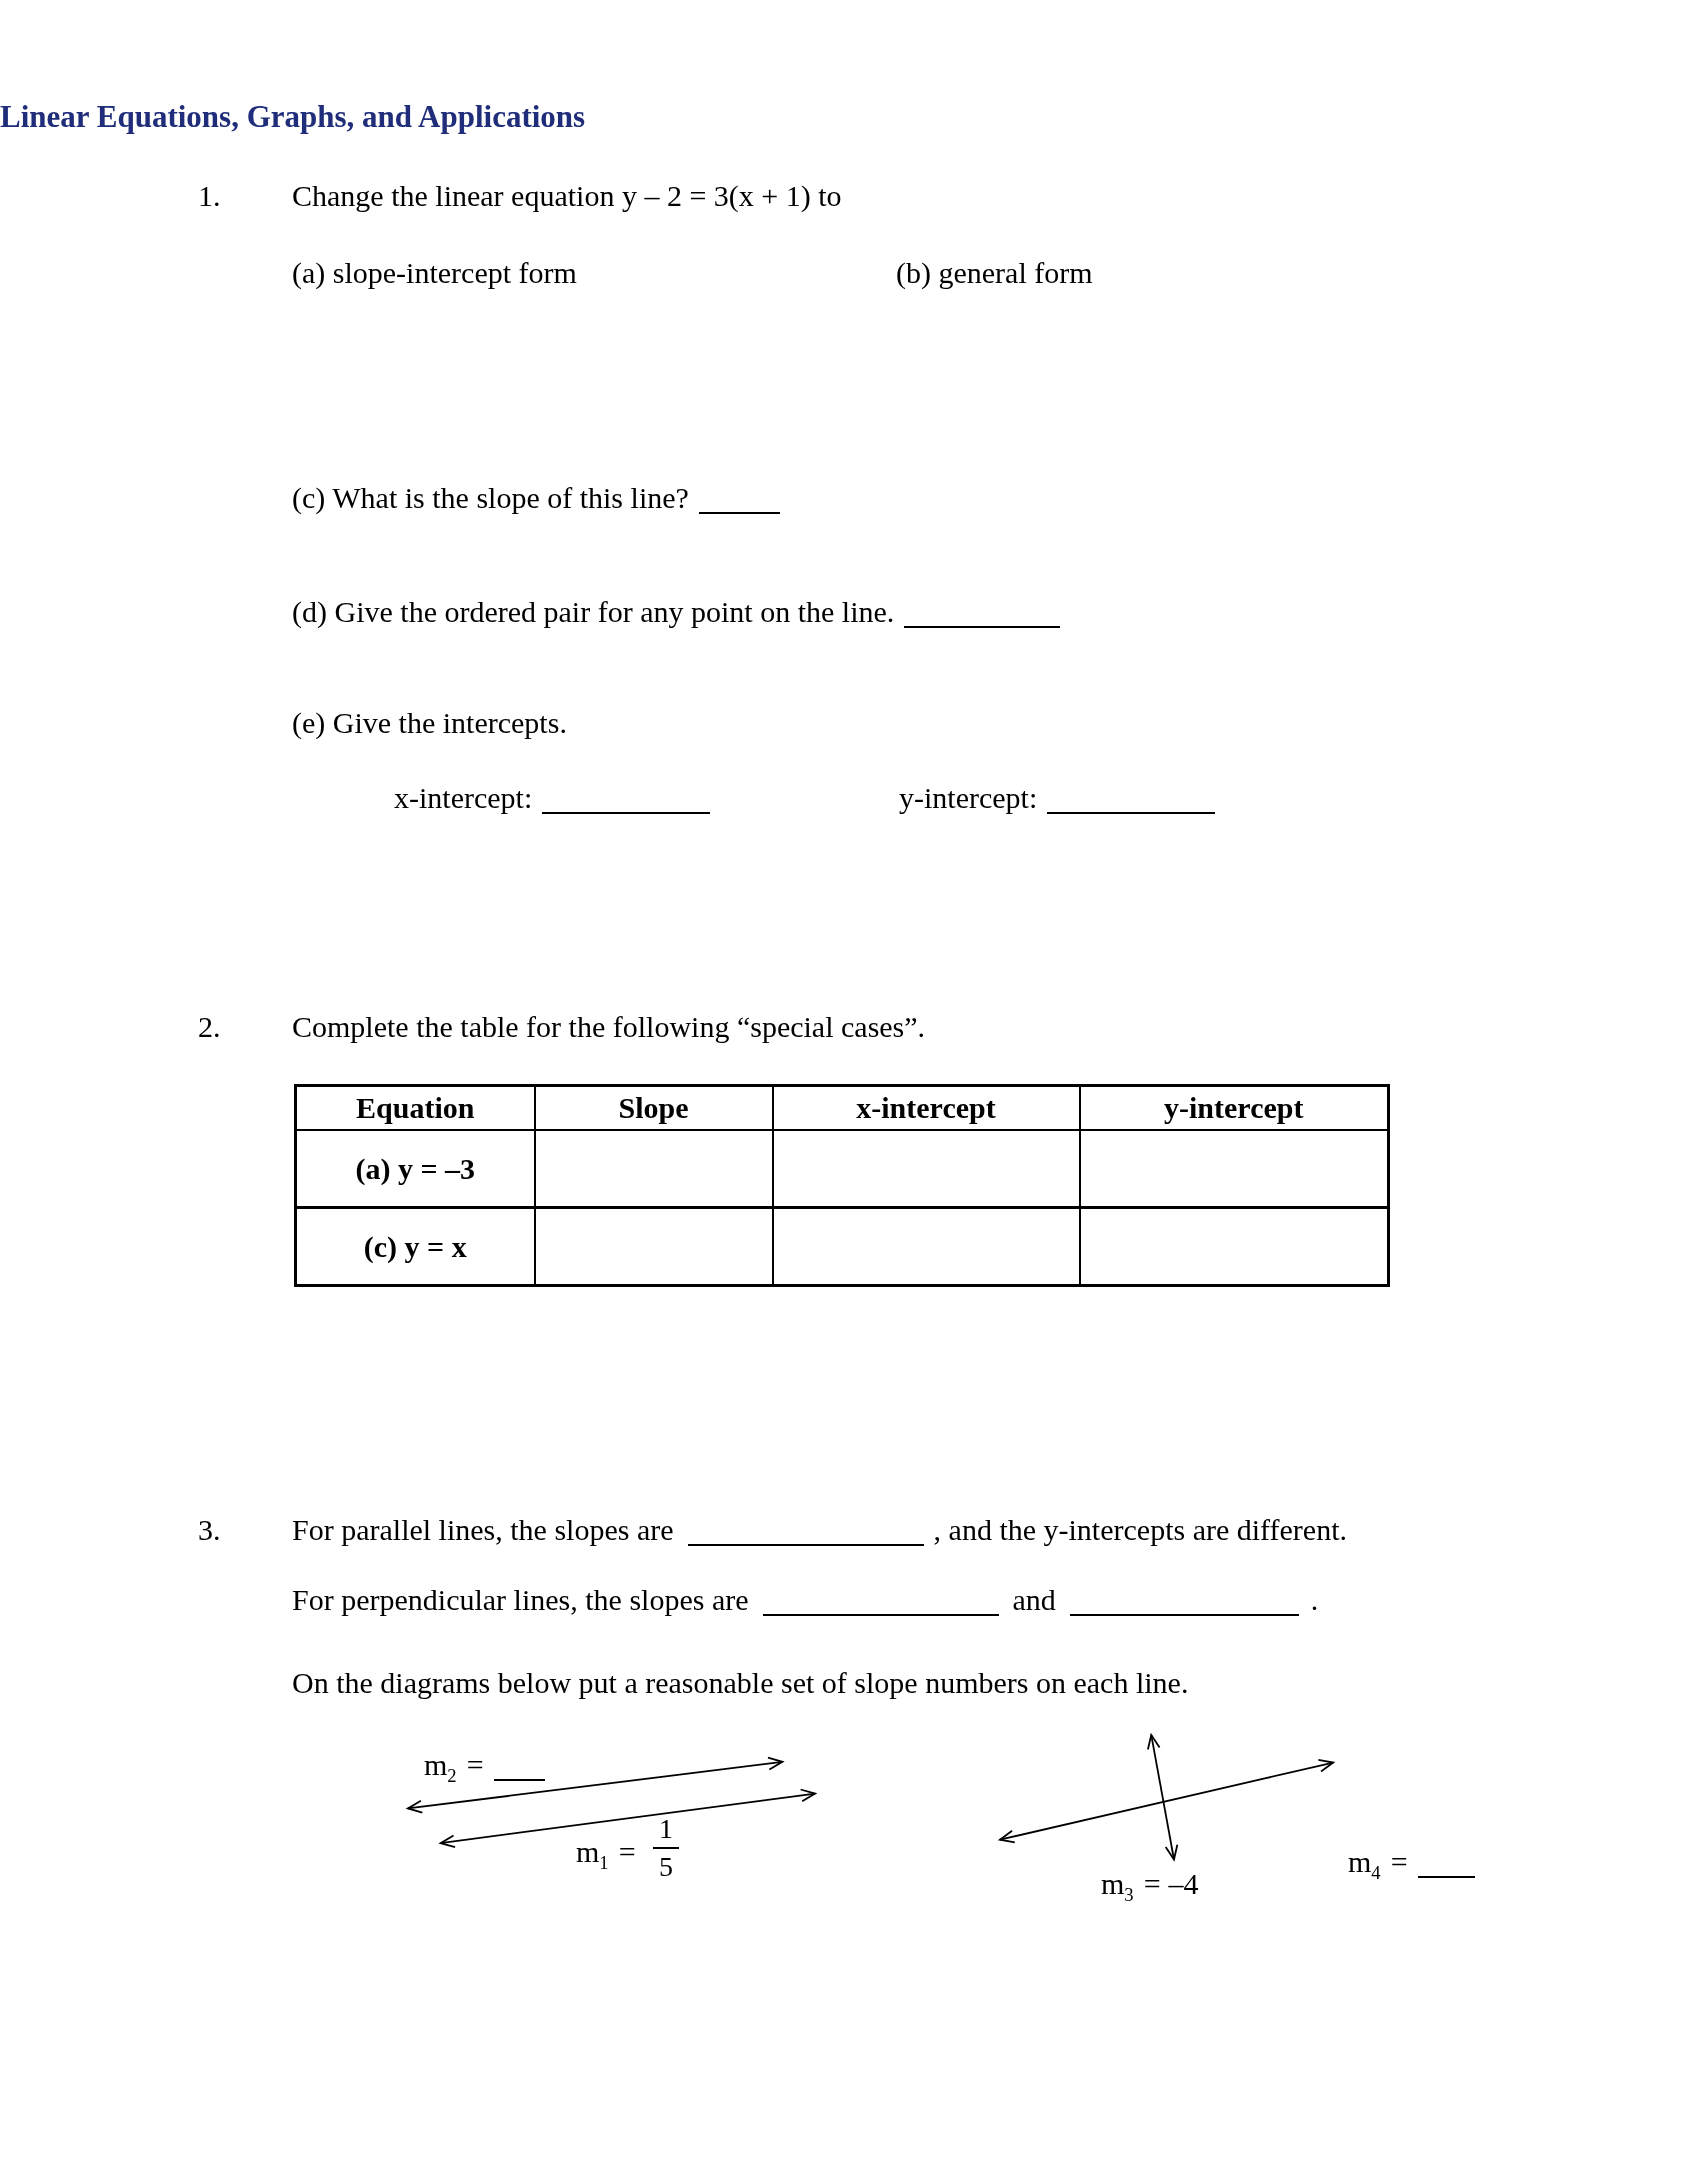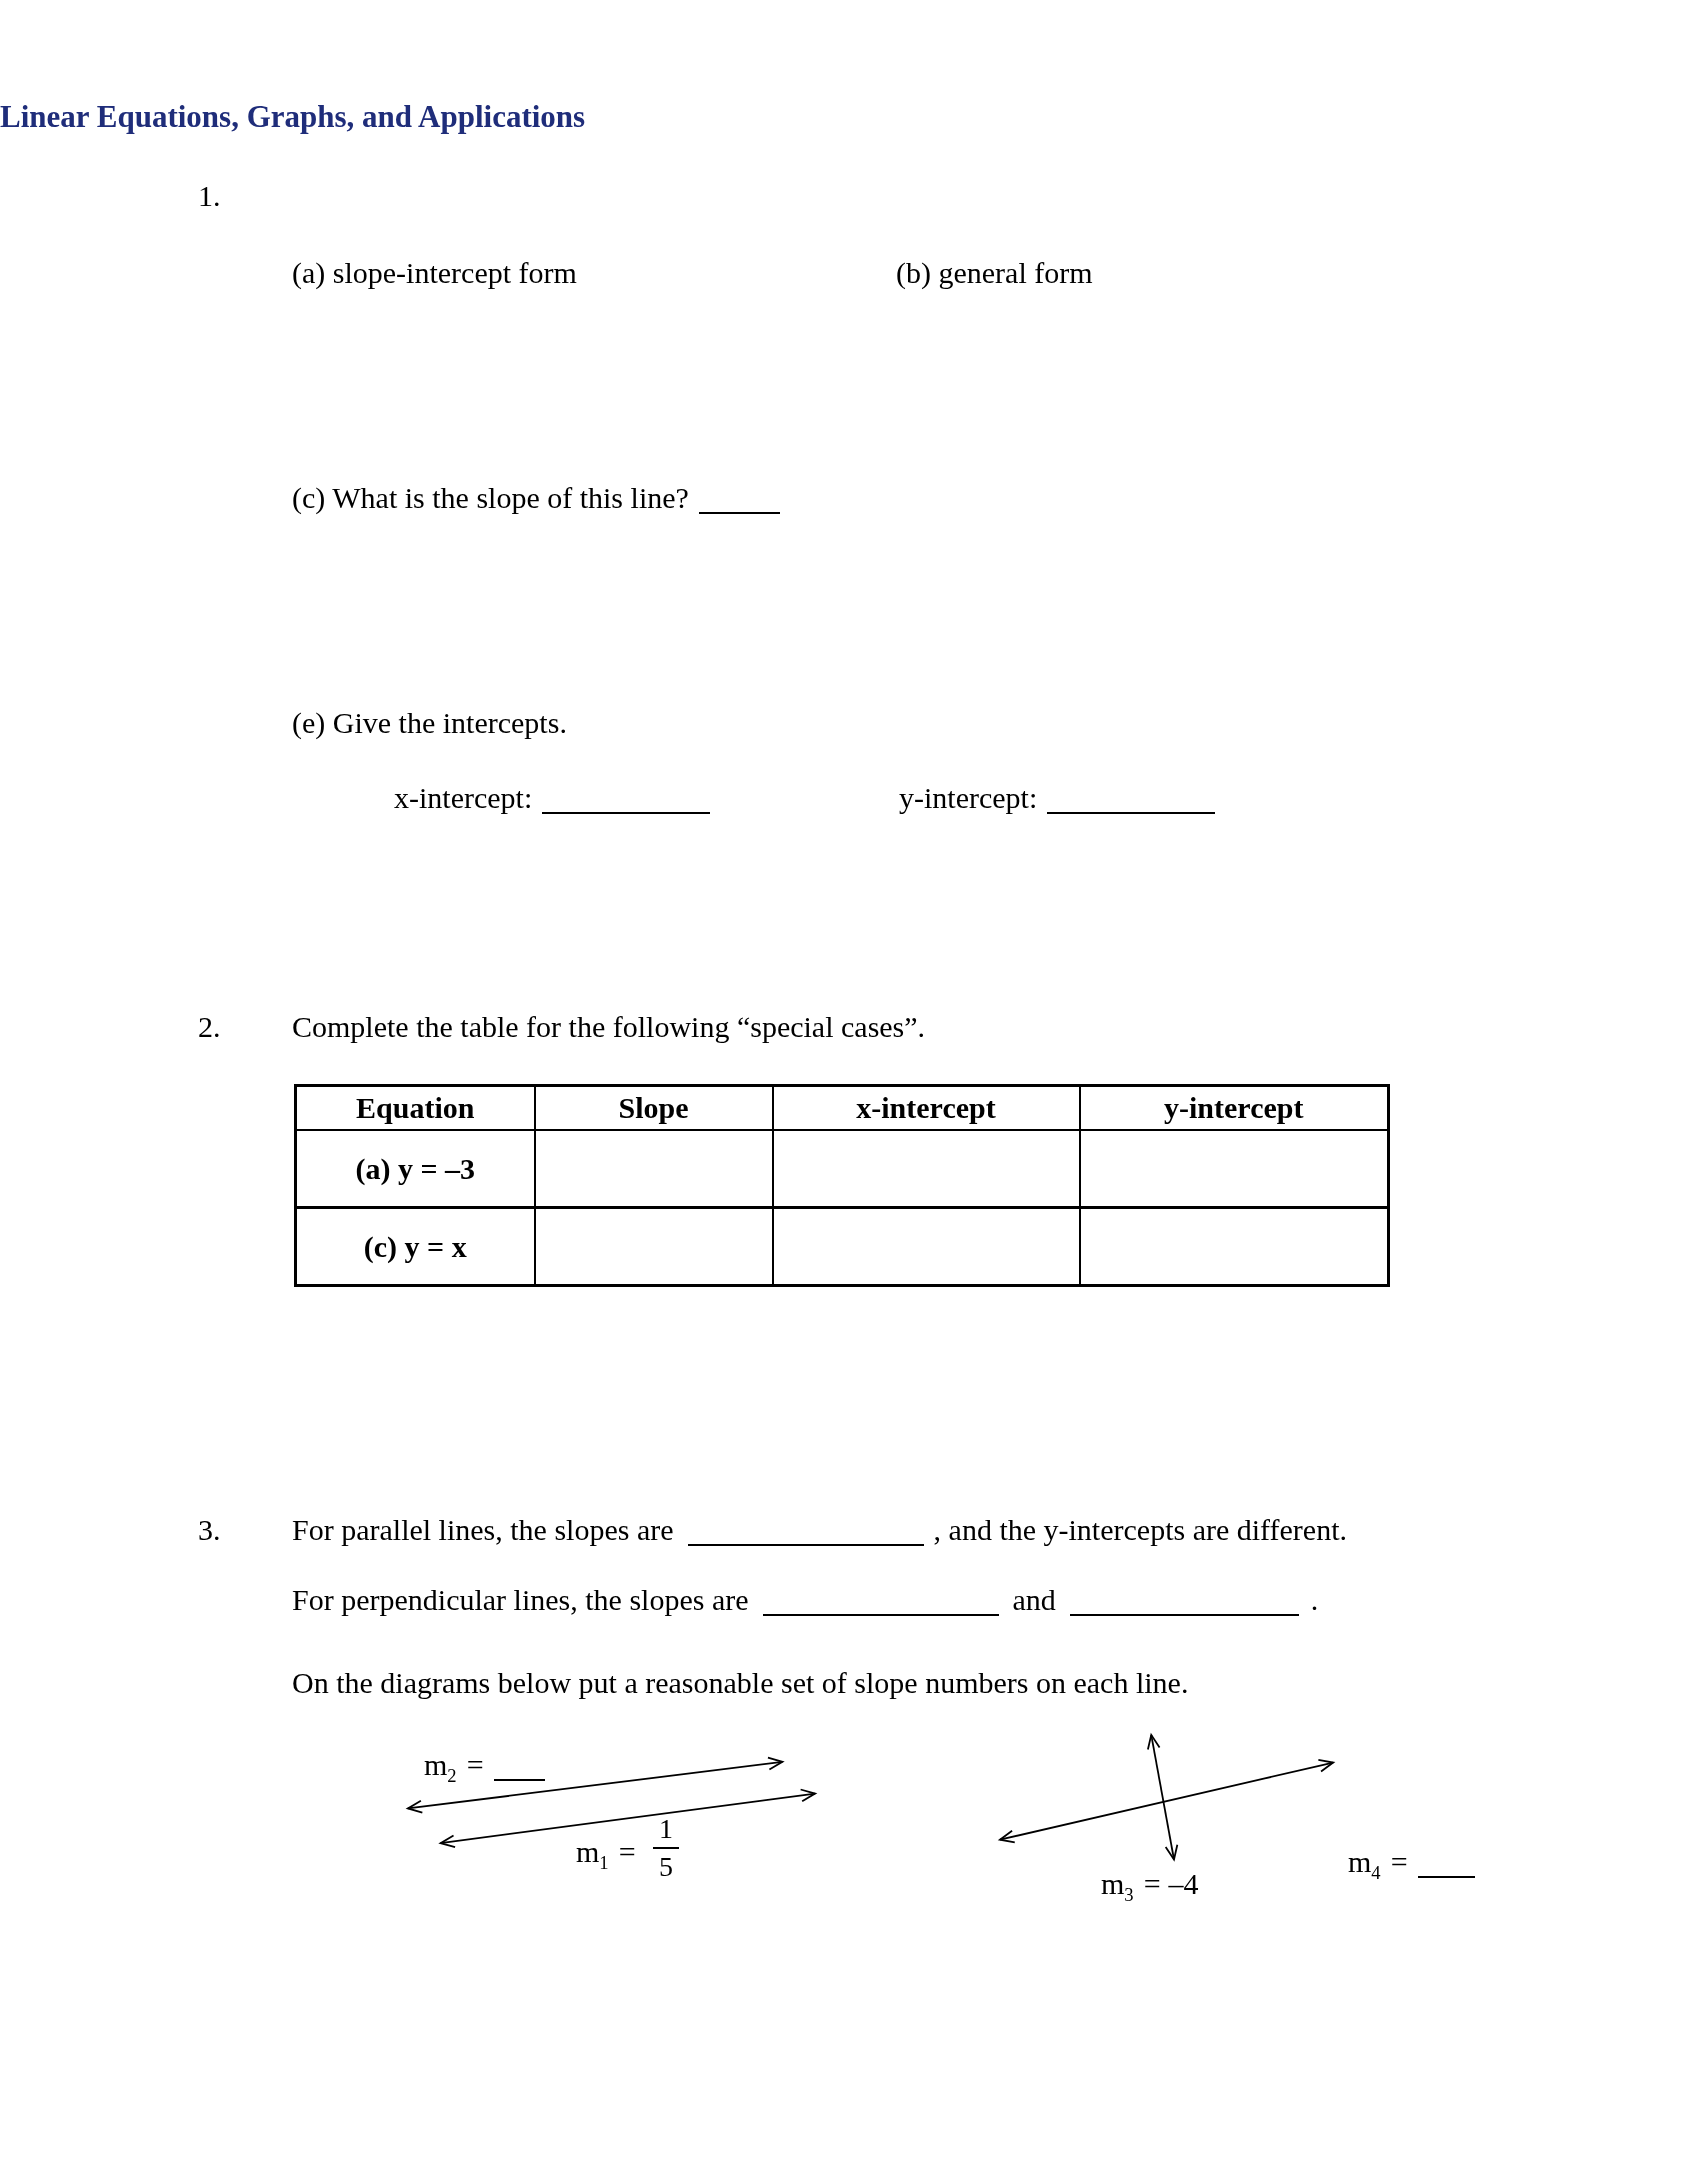--- a/index.html
+++ b/index.html
@@ -36,28 +36,32 @@
   svg.diagram { position:absolute; overflow:visible; }
 </style>
 </head>
 <body>
 
 <div class="page">
 
   <div class="title">Linear Equations, Graphs, and Applications</div>
 
   <div class="abs" style="left:198px; top:178px;">1.</div>
+  <div class="abs" style="left:292px; top:178px;">Change the linear equation y – 2 = 3(x + 1) to</div>
 
   <div class="abs" style="left:292px; top:255px;">(a) slope-intercept form</div>
   <div class="abs" style="left:896px; top:255px;">(b) general form</div>
 
   <div class="abs" style="left:292px; top:480px;">
     <span>(c) What is the slope of this line?</span><span class="blank" style="width:81px; margin-left:10px;"></span>
   </div>
 
+  <div class="abs" style="left:292px; top:594px;">
+    <span>(d) Give the ordered pair for any point on the line.</span><span class="blank" style="width:156px; margin-left:10px;"></span>
+  </div>
 
   <div class="abs" style="left:292px; top:705px;">(e) Give the intercepts.</div>
 
   <div class="abs" style="left:394px; top:780px;">
     <span>x-intercept:</span><span class="blank" style="width:168px; margin-left:10px;"></span>
   </div>
   <div class="abs" style="left:899px; top:780px;">
     <span>y-intercept:</span><span class="blank" style="width:168px; margin-left:10px;"></span>
   </div>
 

